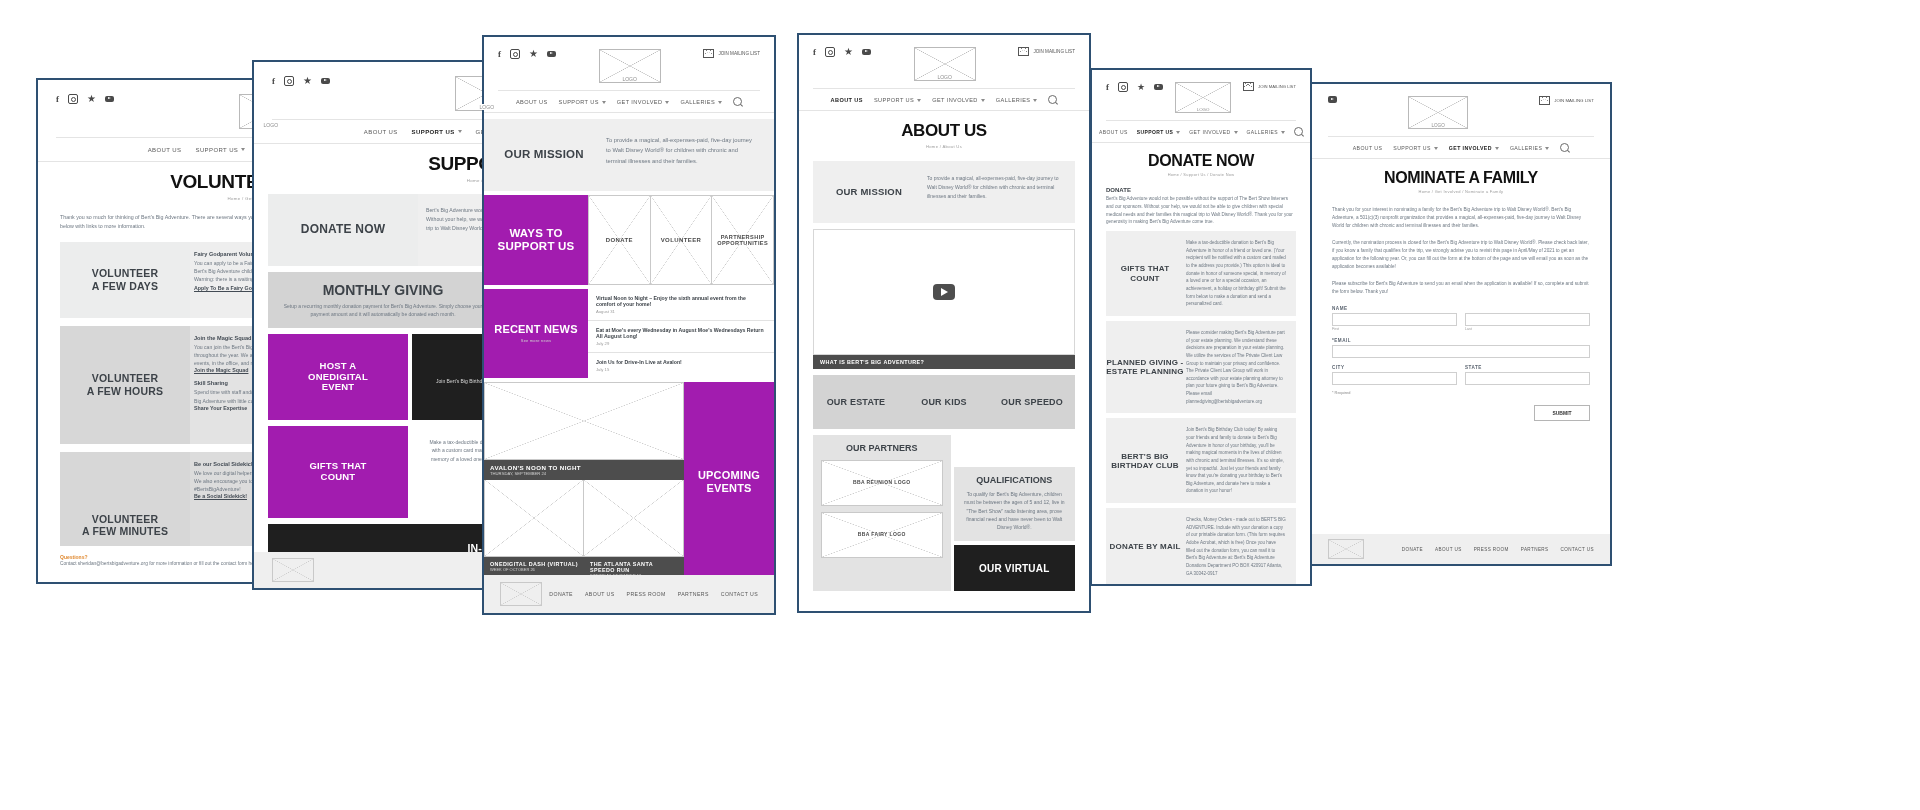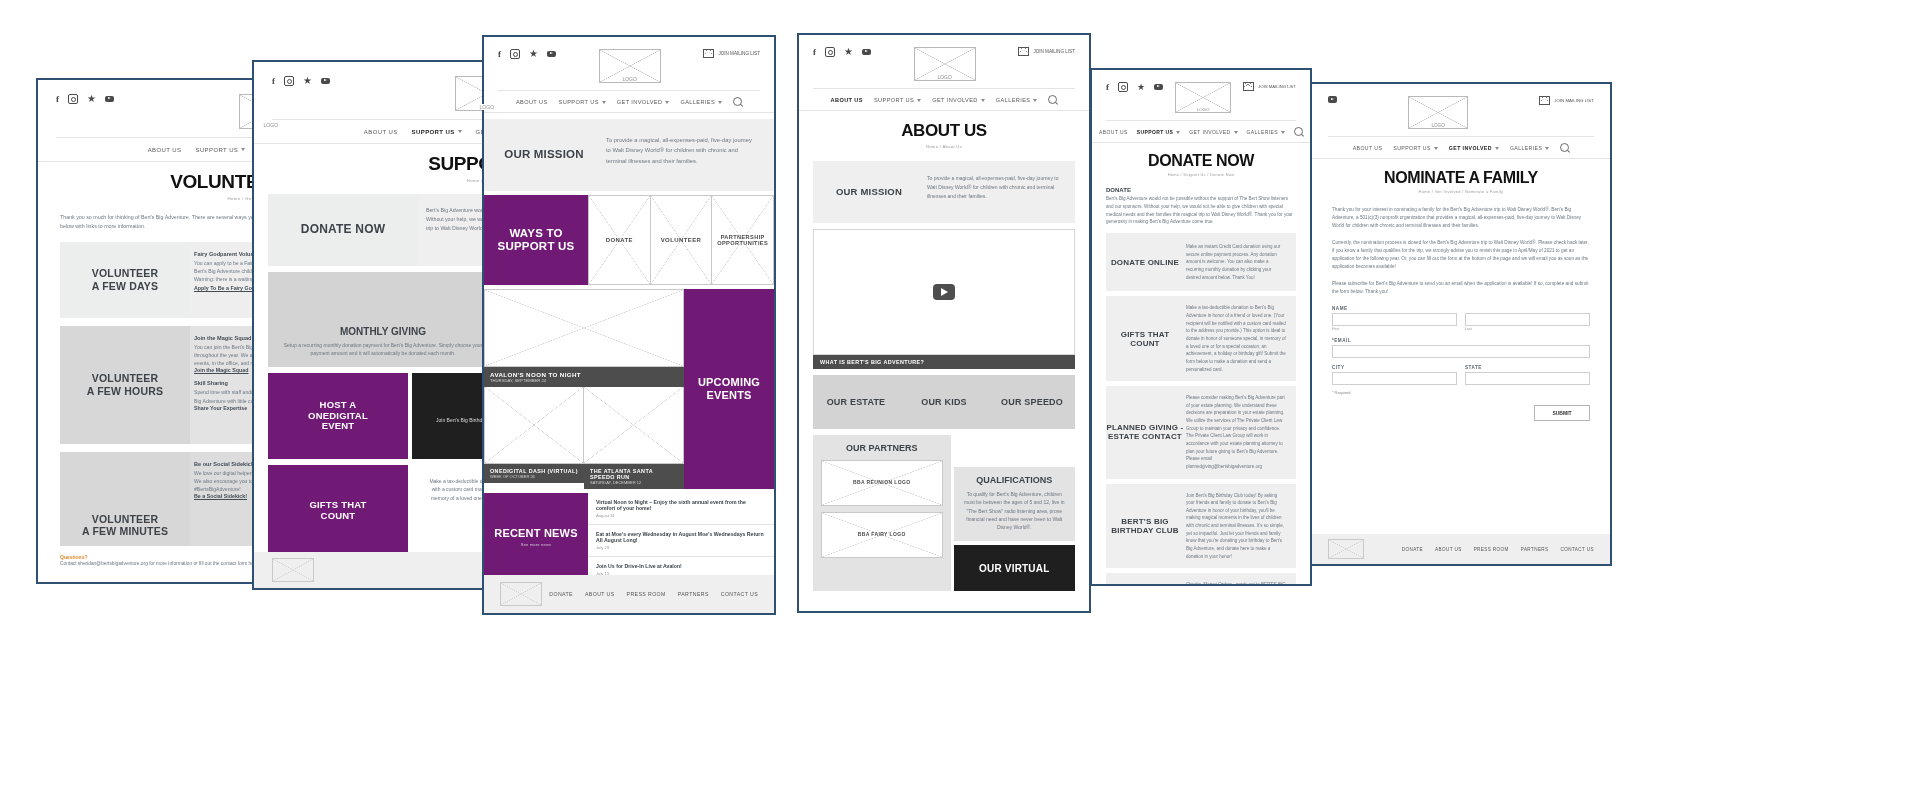--- a/index.html
+++ b/index.html
@@ -48,21 +48,21 @@
 
   .xbox{border:1px solid #c9c9c9;position:relative;display:flex;align-items:center;justify-content:center;text-align:center;}
   .xbox:before,.xbox:after{content:"";position:absolute;left:0;top:0;width:100%;height:100%;pointer-events:none;}
   .xbox:before{background:linear-gradient(to top right,transparent calc(50% - 0.4px),#c9c9c9 50%,transparent calc(50% + 0.4px));}
   .xbox:after{background:linear-gradient(to bottom right,transparent calc(50% - 0.4px),#c9c9c9 50%,transparent calc(50% + 0.4px));}
   .xbox span{position:relative;z-index:3;color:#4a4a4a;font-weight:bold;letter-spacing:.4px;line-height:1.15;}
 
   .tile{display:flex;align-items:center;justify-content:center;text-align:center;font-weight:bold;letter-spacing:.2px;line-height:1.15;}
   .tile-grey{background:#eceded;color:#3d4349;}
   .tile-mid{background:#9a9a9a;color:#fff;}
-  .tile-dark{background:#701a75;color:#fff;}
+  .tile-dark{background:#a21caf;color:#fff;}
   .tile-black{background:#1f1f1f;color:#fff;}
   .tile-lt{background:#d7d7d7;color:#3d4349;}
 
   .caption{background:#4d4d4d;color:#fff;}
   .caption .t{font-weight:bold;letter-spacing:.4px;}
   .caption .d{color:#d2d2d2;}
 
   .footer{background:#efefef;display:flex;align-items:center;}
   .footer .fnav{display:flex;gap:12px;color:#565656;letter-spacing:.4px;}
 
@@ -177,21 +177,21 @@
     <div class="pagetitle" style="font-size:19px;margin-top:9px;">SUPPORT US</div>
     <div class="crumb" style="font-size:4.4px;margin-top:3px;">Home / Support Us</div>
 
     <div style="display:flex;margin:11px 14px 0 14px;background:#efefef;">
       <div class="tile tile-grey" style="width:150px;min-height:72px;font-size:12px;">DONATE NOW</div>
       <div class="para" style="flex:1;font-size:5.2px;line-height:1.72;padding:12px 18px 12px 8px;">Bert's Big Adventure would not be possible without the support of The Bert Show listeners and our sponsors. Without your help, we would not be able to give children with special medical needs and their families this magical trip to Walt Disney World®. Thank you for your generosity in making Bert's Big Adventure come true.</div>
     </div>
 
     <div style="display:flex;margin:6px 14px 0 14px;gap:4px;">
       <div style="flex:1;background:#d3d3d3;display:flex;flex-direction:column;align-items:center;justify-content:center;padding:10px 12px;">
-        <div style="font-size:10px;font-weight:bold;color:#3d4349;text-align:center;margin-top:44px;">MONTHLY GIVING</div>
+        <div style="font-size:14px;font-weight:bold;color:#3d4349;text-align:center;">MONTHLY GIVING</div>
         <div class="para" style="font-size:5px;line-height:1.6;text-align:center;margin-top:4px;">Setup a recurring monthly donation payment for Bert's Big Adventure. Simply choose your payment amount and it will automatically be donated each month.</div>
       </div>
       <div class="tile tile-mid" style="flex:1;font-size:9.5px;white-space:pre-line;">HOST AN
 ONLINE DONATION
 CAMPAIGN</div>
     </div>
 
     <div style="display:flex;margin:6px 14px 0 14px;gap:4px;">
       <div class="tile tile-dark" style="width:140px;min-height:86px;font-size:9.5px;white-space:pre-line;">HOST A
 ONEDIGITAL
@@ -267,20 +267,41 @@
           <span style="font-size:6px;">VOLUNTEER</span>
           </div>
         <div class="xbox" style="flex:1;min-height:88px;border-left:none;">
           <span style="font-size:5.6px;white-space:pre-line;">PARTNERSHIP
 OPPORTUNITIES</span>
           </div>
       </div>
     </div>
 
     <div style="display:flex;margin-top:4px;">
+      <div class="tile tile-dark" style="width:104px;min-height:84px;flex-direction:column;">
+        <div style="font-size:11px;">RECENT NEWS</div>
+        <div style="font-size:4px;color:#cfcfcf;font-weight:normal;margin-top:3px;">See more news</div>
+      </div>
+      <div style="flex:1;background:#fff;">
+        <div style="border-bottom:1px solid #e2e2e2;padding:6px 8px;">
+          <div style="font-size:5.2px;font-weight:bold;color:#3d4349;">Virtual Noon to Night – Enjoy the sixth annual event from the comfort of your home!</div>
+          <div style="font-size:4.2px;color:#9b9b9b;margin-top:2px;">August 31</div>
+        </div>
+        <div style="border-bottom:1px solid #e2e2e2;padding:6px 8px;">
+          <div style="font-size:5.2px;font-weight:bold;color:#3d4349;">Eat at Moe's every Wednesday in August Moe's Wednesdays Return All August Long!</div>
+          <div style="font-size:4.2px;color:#9b9b9b;margin-top:2px;">July 29</div>
+        </div>
+        <div style="padding:6px 8px;">
+          <div style="font-size:5.2px;font-weight:bold;color:#3d4349;">Join Us for Drive-In Live at Avalon!</div>
+          <div style="font-size:4.2px;color:#9b9b9b;margin-top:2px;">July 15</div>
+        </div>
+      </div>
+    </div>
+
+    <div style="display:flex;margin-top:4px;">
       <div style="flex:1;">
         <div class="xbox" style="height:76px;"></div>
         <div class="caption" style="padding:4px 6px;">
           <div class="t" style="font-size:6.2px;">AVALON'S NOON TO NIGHT</div>
           <div class="d" style="font-size:4.2px;">THURSDAY, SEPTEMBER 24</div>
         </div>
         <div style="display:flex;">
           <div style="flex:1;">
             <div class="xbox" style="height:76px;border-top:none;"></div>
             <div class="caption" style="padding:4px 6px;">
@@ -292,41 +313,20 @@
             <div class="xbox" style="height:76px;border-top:none;border-left:none;"></div>
             <div class="caption" style="padding:4px 6px;">
               <div class="t" style="font-size:5.4px;">THE ATLANTA SANTA SPEEDO RUN</div>
               <div class="d" style="font-size:4px;">SATURDAY, DECEMBER 12</div>
             </div>
           </div>
         </div>
       </div>
       <div class="tile tile-dark" style="width:90px;font-size:11px;white-space:pre-line;">UPCOMING
 EVENTS</div>
-    </div>
-
-    <div style="display:flex;margin-top:4px;">
-      <div class="tile tile-dark" style="width:104px;min-height:84px;flex-direction:column;">
-        <div style="font-size:11px;">RECENT NEWS</div>
-        <div style="font-size:4px;color:#cfcfcf;font-weight:normal;margin-top:3px;">See more news</div>
-      </div>
-      <div style="flex:1;background:#fff;">
-        <div style="border-bottom:1px solid #e2e2e2;padding:6px 8px;">
-          <div style="font-size:5.2px;font-weight:bold;color:#3d4349;">Virtual Noon to Night – Enjoy the sixth annual event from the comfort of your home!</div>
-          <div style="font-size:4.2px;color:#9b9b9b;margin-top:2px;">August 31</div>
-        </div>
-        <div style="border-bottom:1px solid #e2e2e2;padding:6px 8px;">
-          <div style="font-size:5.2px;font-weight:bold;color:#3d4349;">Eat at Moe's every Wednesday in August Moe's Wednesdays Return All August Long!</div>
-          <div style="font-size:4.2px;color:#9b9b9b;margin-top:2px;">July 29</div>
-        </div>
-        <div style="padding:6px 8px;">
-          <div style="font-size:5.2px;font-weight:bold;color:#3d4349;">Join Us for Drive-In Live at Avalon!</div>
-          <div style="font-size:4.2px;color:#9b9b9b;margin-top:2px;">July 15</div>
-        </div>
-      </div>
     </div>
 
     <div class="footer" style="position:absolute;left:0;bottom:0;width:100%;height:38px;padding:0 16px;box-sizing:border-box;justify-content:space-between;">
       <div class="xbox" style="width:40px;height:22px;"></div>
       <div class="fnav" style="font-size:5.2px;">
         <span>DONATE</span>
         <span>ABOUT US</span>
         <span>PRESS ROOM</span>
         <span>PARTNERS</span>
         <span>CONTACT US</span>
@@ -428,30 +428,26 @@
     <div class="hairline"></div>
 
     <div class="pagetitle" style="font-size:16px;margin-top:9px;">DONATE NOW</div>
     <div class="crumb" style="font-size:3.9px;margin-top:2px;">Home / Support Us / Donate Now</div>
 
     <div style="margin:10px 14px 0 14px;">
       <div style="font-size:6px;font-weight:bold;color:#3d4349;">DONATE</div>
       <div class="para" style="font-size:4.6px;line-height:1.7;margin-top:2px;">Bert's Big Adventure would not be possible without the support of The Bert Show listeners and our sponsors. Without your help, we would not be able to give children with special medical needs and their families this magical trip to Walt Disney World®. Thank you for your generosity in making Bert's Big Adventure come true.</div>
     </div>
 
-    <div style="display:flex;background:#efefef;margin:7px 14px 0 14px;min-height:58px;">
-      <div class="tile" style="width:78px;font-size:8px;color:#3d4349;">DONATE ONLINE</div>
-      <div class="para" style="flex:1;font-size:4.5px;line-height:1.7;padding:10px 10px 10px 2px;">Make an instant Credit Card donation using our secure online payment process. Any donation amount is welcome. You can also make a recurring monthly donation by clicking your desired amount below. Thank You!</div>
-    </div>
     <div style="display:flex;background:#efefef;margin:5px 14px 0 14px;min-height:76px;">
       <div class="tile" style="width:78px;font-size:8px;color:#3d4349;">GIFTS THAT COUNT</div>
       <div class="para" style="flex:1;font-size:4.5px;line-height:1.7;padding:8px 10px 8px 2px;">Make a tax-deductible donation to Bert's Big Adventure in honor of a friend or loved one. (Your recipient will be notified with a custom card mailed to the address you provide.) This option is ideal to donate in honor of someone special, in memory of a loved one or for a special occasion, an achievement, a holiday or birthday gift! Submit the form below to make a donation and send a personalized card.</div>
     </div>
     <div style="display:flex;background:#efefef;margin:5px 14px 0 14px;min-height:76px;">
-      <div class="tile" style="width:78px;font-size:8px;color:#3d4349;">PLANNED GIVING - ESTATE CONTACT</div>
+      <div class="tile" style="width:78px;font-size:8px;color:#3d4349;">PLANNED GIVING - ESTATE PLANNING</div>
       <div class="para" style="flex:1;font-size:4.5px;line-height:1.7;padding:8px 10px 8px 2px;">Please consider making Bert's Big Adventure part of your estate planning. We understand these decisions are preparation in your estate planning. We utilize the services of The Private Client Law Group to maintain your privacy and confidence. The Private Client Law Group will work in accordance with your estate planning attorney to plan your future giving to Bert's Big Adventure. Please email plannedgiving@bertsbigadventure.org</div>
     </div>
     <div style="display:flex;background:#efefef;margin:5px 14px 0 14px;min-height:66px;">
       <div class="tile" style="width:78px;font-size:8px;color:#3d4349;">BERT'S BIG BIRTHDAY CLUB</div>
       <div class="para" style="flex:1;font-size:4.5px;line-height:1.7;padding:8px 10px 8px 2px;">Join Bert's Big Birthday Club today! By asking your friends and family to donate to Bert's Big Adventure in honor of your birthday, you'll be making magical moments in the lives of children with chronic and terminal illnesses. It's so simple, yet so impactful. Just let your friends and family know that you're donating your birthday to Bert's Big Adventure, and donate here to make a donation in your honor!</div>
     </div>
     <div style="display:flex;background:#efefef;margin:5px 14px 0 14px;min-height:60px;">
       <div class="tile" style="width:78px;font-size:8px;color:#3d4349;">DONATE BY MAIL</div>
       <div class="para" style="flex:1;font-size:4.5px;line-height:1.7;padding:8px 10px 8px 2px;">Checks, Money Orders - made out to BERT'S BIG ADVENTURE. Include with your donation a copy of our printable donation form. (This form requires Adobe Acrobat, which is free) Once you have filled out the donation form, you can mail it to Bert's Big Adventure at: Bert's Big Adventure Donations Department PO BOX 420917 Atlanta, GA 30342-0917</div>
     </div>

